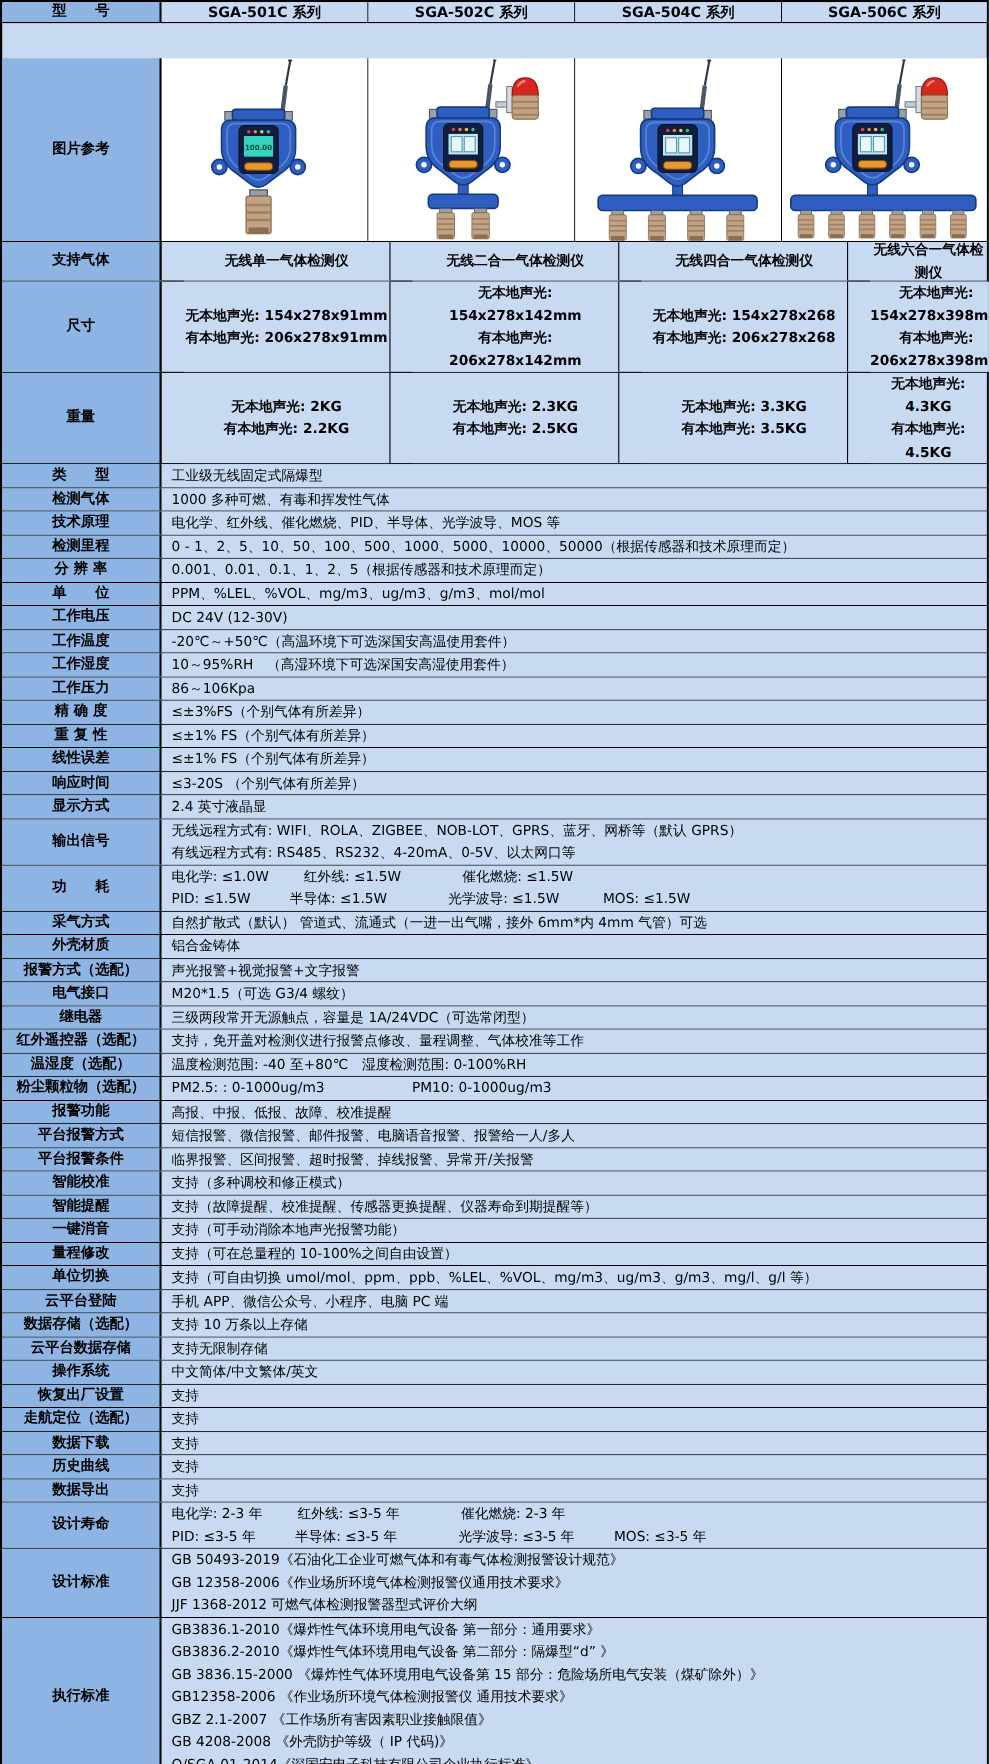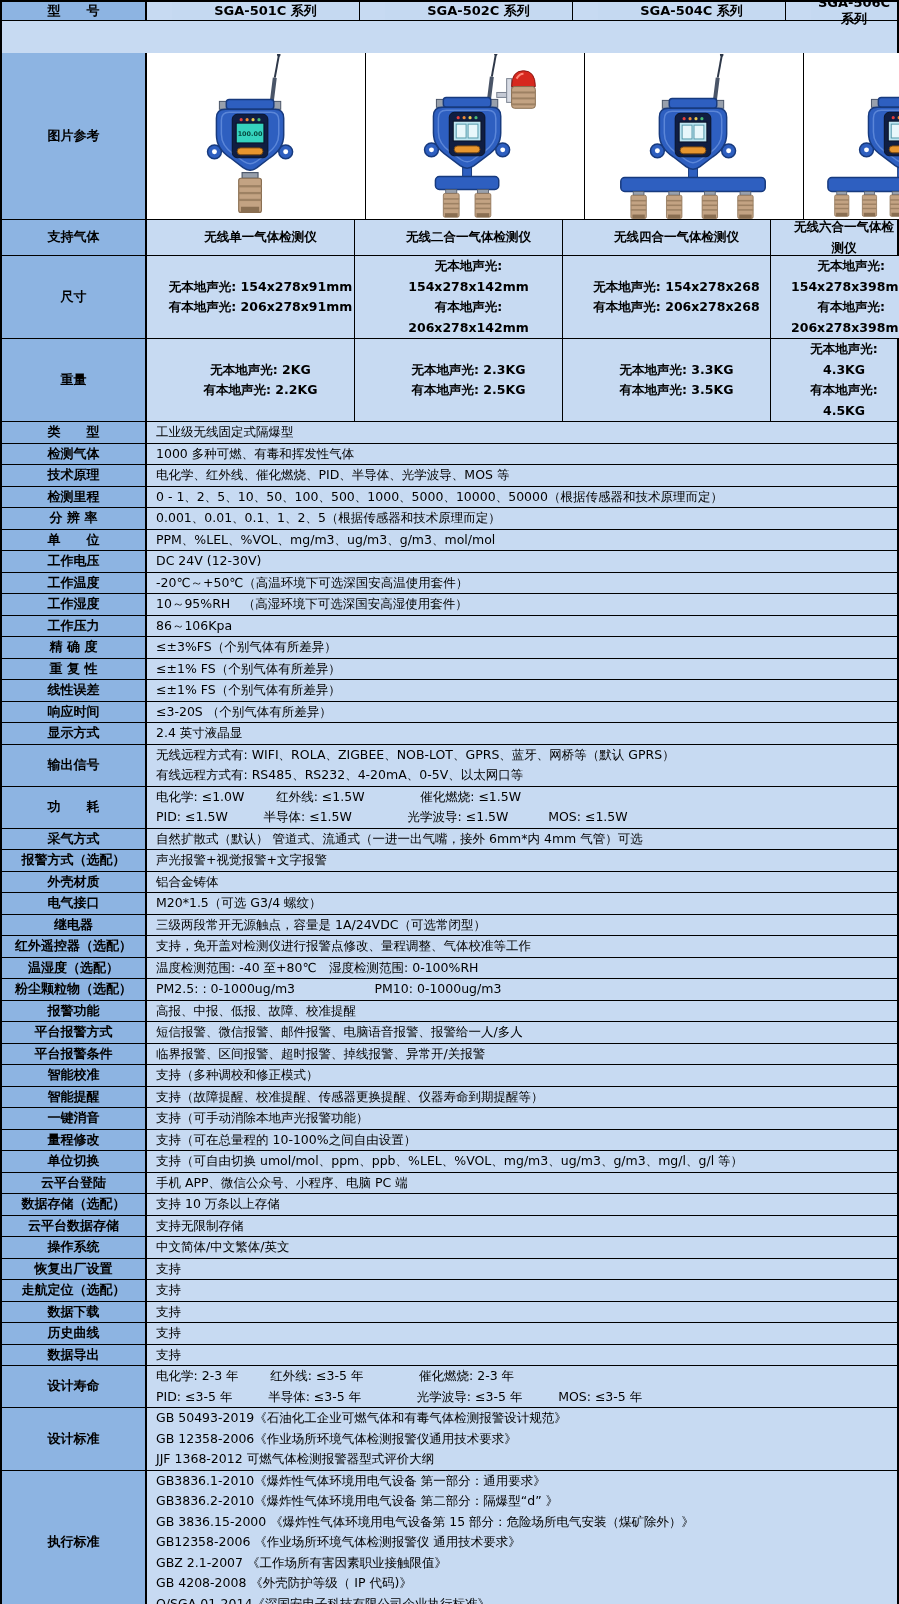--- a/index.html
+++ b/index.html
@@ -14,24 +14,24 @@
     font-weight:bold; font-size:13px; line-height:1.25; padding:1px 3px;
     white-space:pre-wrap;
   }
   .value-cell { flex:1; background:#C7DAF2; display:flex; align-items:flex-start; padding:0 9px; }
   .vt { font-size:12.5px; line-height:20.5px; white-space:pre-wrap; }
   .col-cell {
     flex:0 0 188px; background:#C7DAF2; display:flex; align-items:center; justify-content:center;
     text-align:center; border-right:1px solid #000;
   }
   .col-cell:last-child { border-right:none; flex:1; }
-  .header-row { height:19px;gap:25px; }
+  .header-row { height:19px; }
   .header-row .col-cell { background:#C5D9F1; font-weight:bold; font-size:13px; }
   .image-row { height:167px;margin-top:32px; }
-  .image-row .col-cell { background:#ffffff; padding:16px; }
+  .image-row .col-cell { background:#ffffff; padding:0; }
   .r4 .col-cell { font-weight:bold;margin-left:20px; }
   .r4 .col-cell .vt { font-weight:bold; text-align:center; }
   .row-gas { height:36px; }
   .row-2l { min-height:43px; }
   .spec-row { min-height:21.5px; }
   svg { display:block; }
 </style>
 </head>
 <body>
 
@@ -315,29 +315,29 @@
 PID: ≤1.5W         半导体: ≤1.5W              光学波导: ≤1.5W          MOS: ≤1.5W</span>
         </div>
       </div>
       <div class="row spec-row">
         <div class="label-cell">采气方式</div>
         <div class="value-cell">
           <span class="vt">自然扩散式（默认） 管道式、流通式（一进一出气嘴，接外 6mm*内 4mm 气管）可选</span>
         </div>
       </div>
       <div class="row spec-row">
+        <div class="label-cell">外壳材质</div>
+        <div class="value-cell">
+          <span class="vt">铝合金铸体</span>
+        </div>
+      </div>
+      <div class="row spec-row">
         <div class="label-cell">报警方式（选配）</div>
         <div class="value-cell">
           <span class="vt">声光报警+视觉报警+文字报警</span>
-        </div>
-      </div>
-      <div class="row spec-row">
-        <div class="label-cell">外壳材质</div>
-        <div class="value-cell">
-          <span class="vt">铝合金铸体</span>
         </div>
       </div>
       <div class="row spec-row">
         <div class="label-cell">电气接口</div>
         <div class="value-cell">
           <span class="vt">M20*1.5（可选 G3/4 螺纹）</span>
         </div>
       </div>
       <div class="row spec-row">
         <div class="label-cell">继电器</div>

